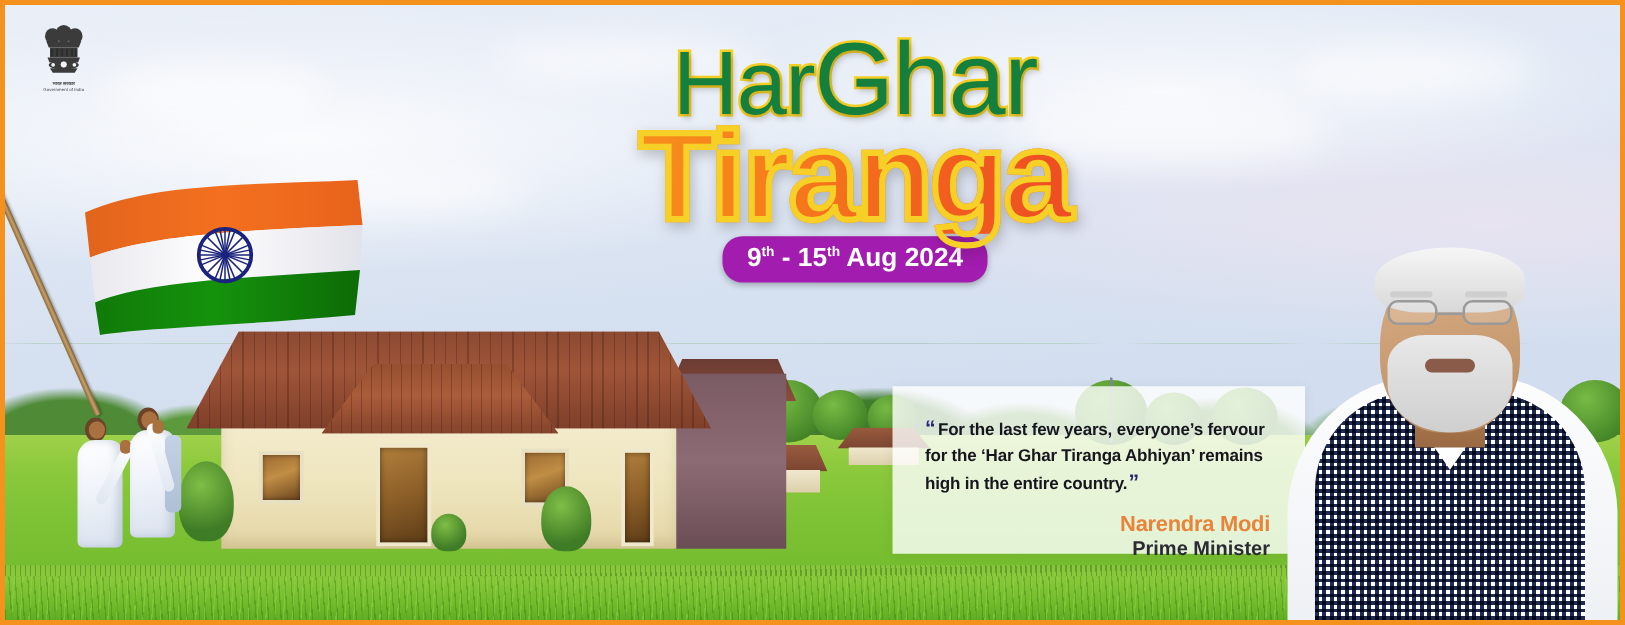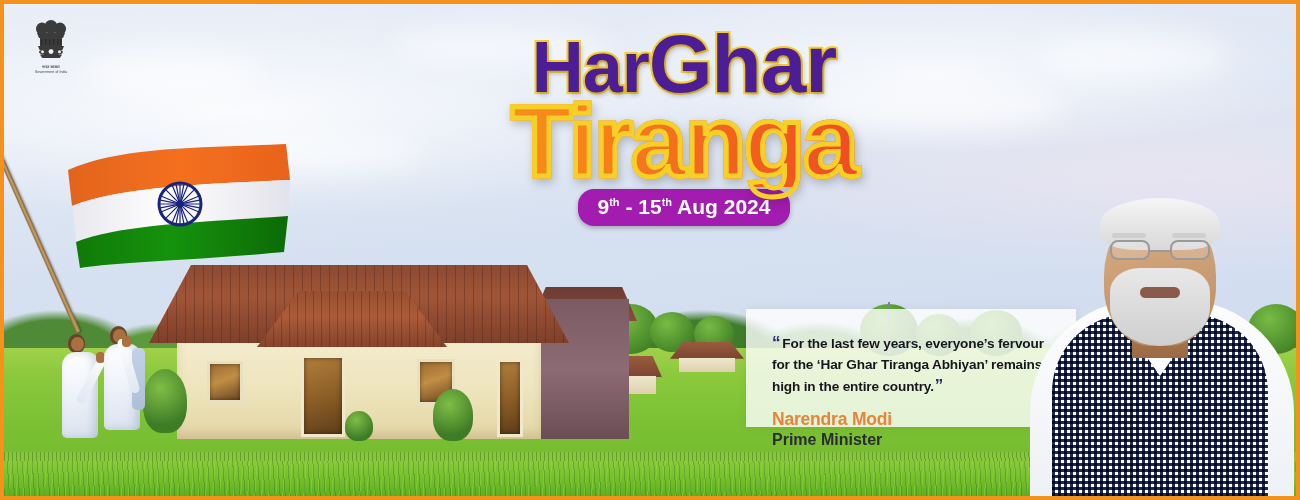--- a/index.html
+++ b/index.html
@@ -76,22 +76,22 @@
     letter-spacing:.1px; white-space:nowrap;
   }
   .emblem .e-hi { font-size:3.6px; font-weight:bold; margin-top:1px; }
 
   
   .title-wrap {
     position:absolute; left:470px; top:22px; width:420px;
     text-align:center; z-index:14;
   }
   .line-har {
-    font-size:72px; font-weight:bold; letter-spacing:-1px;
-    line-height:.92; color:#4c1d95;
+    font-size:72px; font-weight:normal; letter-spacing:-1px;
+    line-height:.92; color:#15803d;
     -webkit-text-stroke:4px #F6D026; paint-order:stroke fill;
     text-shadow:2px 3px 5px rgba(0,0,0,.22);
     white-space:nowrap;
   }
   .line-har .ghar { font-size:82px; }
   .line-tiranga {
     font-size:100px; font-weight:bold; letter-spacing:-2px;
     line-height:.92; margin-top:-6px;
     background:linear-gradient(96deg,#F7941E 0%, #F7811B 30%, #F2621F 62%, #EE4526 100%);
     -webkit-background-clip:text; background-clip:text; color:transparent;
@@ -212,35 +212,34 @@
   .kid .hand {
     position:absolute; width:9px; height:11px; border-radius:4px; background:#a9713f;
   }
   .kid .scarf {
     position:absolute; width:13px; height:62px; border-radius:5px;
     background:linear-gradient(180deg,#c3d2e6,#aebfd6);
   }
 
   
   .quote-card {
-    position:absolute; left:710px; top:305px; width:330px; height:118px;
+    position:absolute; left:710px; top:305px; width:330px; height:134px;
     background:rgba(255,255,255,.80);
     z-index:15;
     padding:22px 24px 0 26px;
     box-shadow:0 1px 10px rgba(0,0,0,.07);
-    margin-left:32px;
   }
   .quote-text {
     font-size:13.6px; font-weight:bold; line-height:1.42;
     color:#16161d; letter-spacing:-.15px;
   }
   .qmark { color:#262673; font-size:17px; font-weight:bold; }
   .qmark.open { margin-right:2px; }
   .qmark.close { margin-left:1px; }
-  .attrib { margin-top:10px; padding-right:4px; }
+  .attrib { margin-top:10px; text-align:right; padding-right:4px; }
   .attrib-name {
     font-size:17.5px; font-weight:bold; color:#E8833A; letter-spacing:-.2px;
   }
   .attrib-role {
     font-size:16px; font-weight:bold; color:#2b2b33; margin-top:1px;
   }
 
   
   .pm { position:absolute; right:-6px; bottom:0; width:280px; height:306px; z-index:16; }
   .pm-body {

